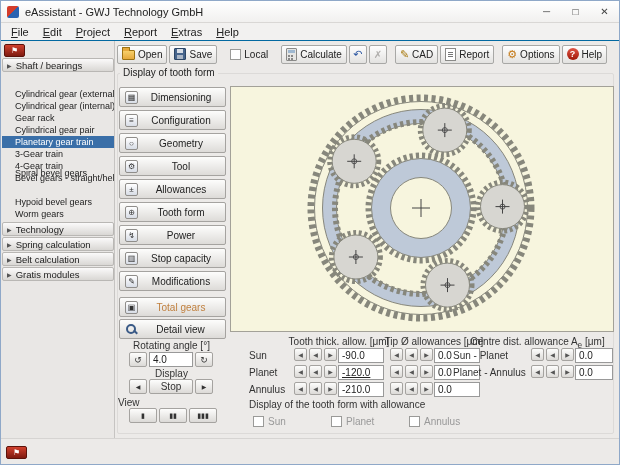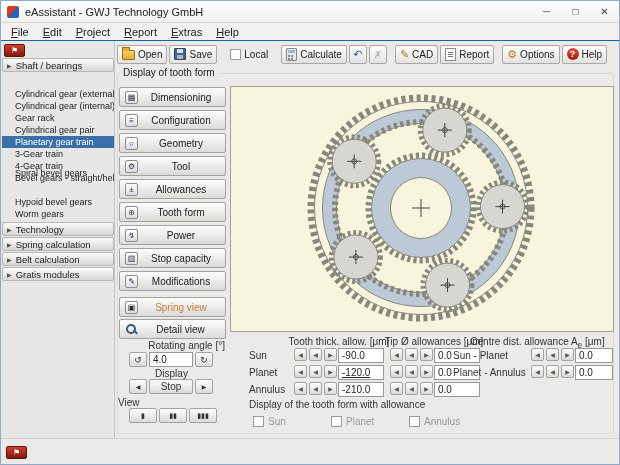--- a/index.html
+++ b/index.html
@@ -218,21 +218,21 @@
       <span class="sicon">▥</span>
       <span class="lab">Stop capacity</span>
     </button>
   <button class="sbtn" style="top:270px">
       <span class="sicon">✎</span>
       <span class="lab">Modifications</span>
     </button>
 
   <button class="sbtn dis" style="top:296px">
       <span class="sicon">▣</span>
-      <span class="lab">Spring view</span>
+      <span class="lab">Total gears</span>
     </button>
   <button class="sbtn" style="top:318px">
       <span class="ic ic-mag"></span>
       <span class="lab">Detail view</span>
     </button>
 
   <div class="canvas">
     <svg width="382" height="244" viewBox="0 0 382 244">
 
       <circle cx="190" cy="121" r="110" fill="none" stroke="#87877c" stroke-width="7" stroke-dasharray="4 3.55"></circle>
@@ -272,21 +272,21 @@
       </g>
       <g>
         <circle cx="271.5" cy="119.6" r="24.5" fill="none" stroke="#87877c" stroke-width="5" stroke-dasharray="2.9 2.7"></circle>
         <circle cx="271.5" cy="119.6" r="22" fill="#d7d6d1" stroke="#87877c"></circle>
         <circle cx="271.5" cy="119.6" r="2.5" fill="none" stroke="#555"></circle>
         <path d="M264.5 119.6h14M271.5 112.6v14" stroke="#444" stroke-width="1"></path>
       </g>
     </svg>
   </div>
 
-  <div class="clabel" style="left:117px;top:339px;width:107px;text-align:right">Rotating angle [°]</div>
+  <div class="clabel" style="left:117px;top:339px;width:107px;text-align:center">Rotating angle [°]</div>
   <div class="rowflex" style="left:128px;top:351px">
     <button class="minib" style="width:18px">
         <span>↺</span>
       </button>
     <input class="fld" style="width: 44px;" value="4.0">
     <button class="minib" style="width:18px">
         <span>↻</span>
       </button>
   </div>
 

